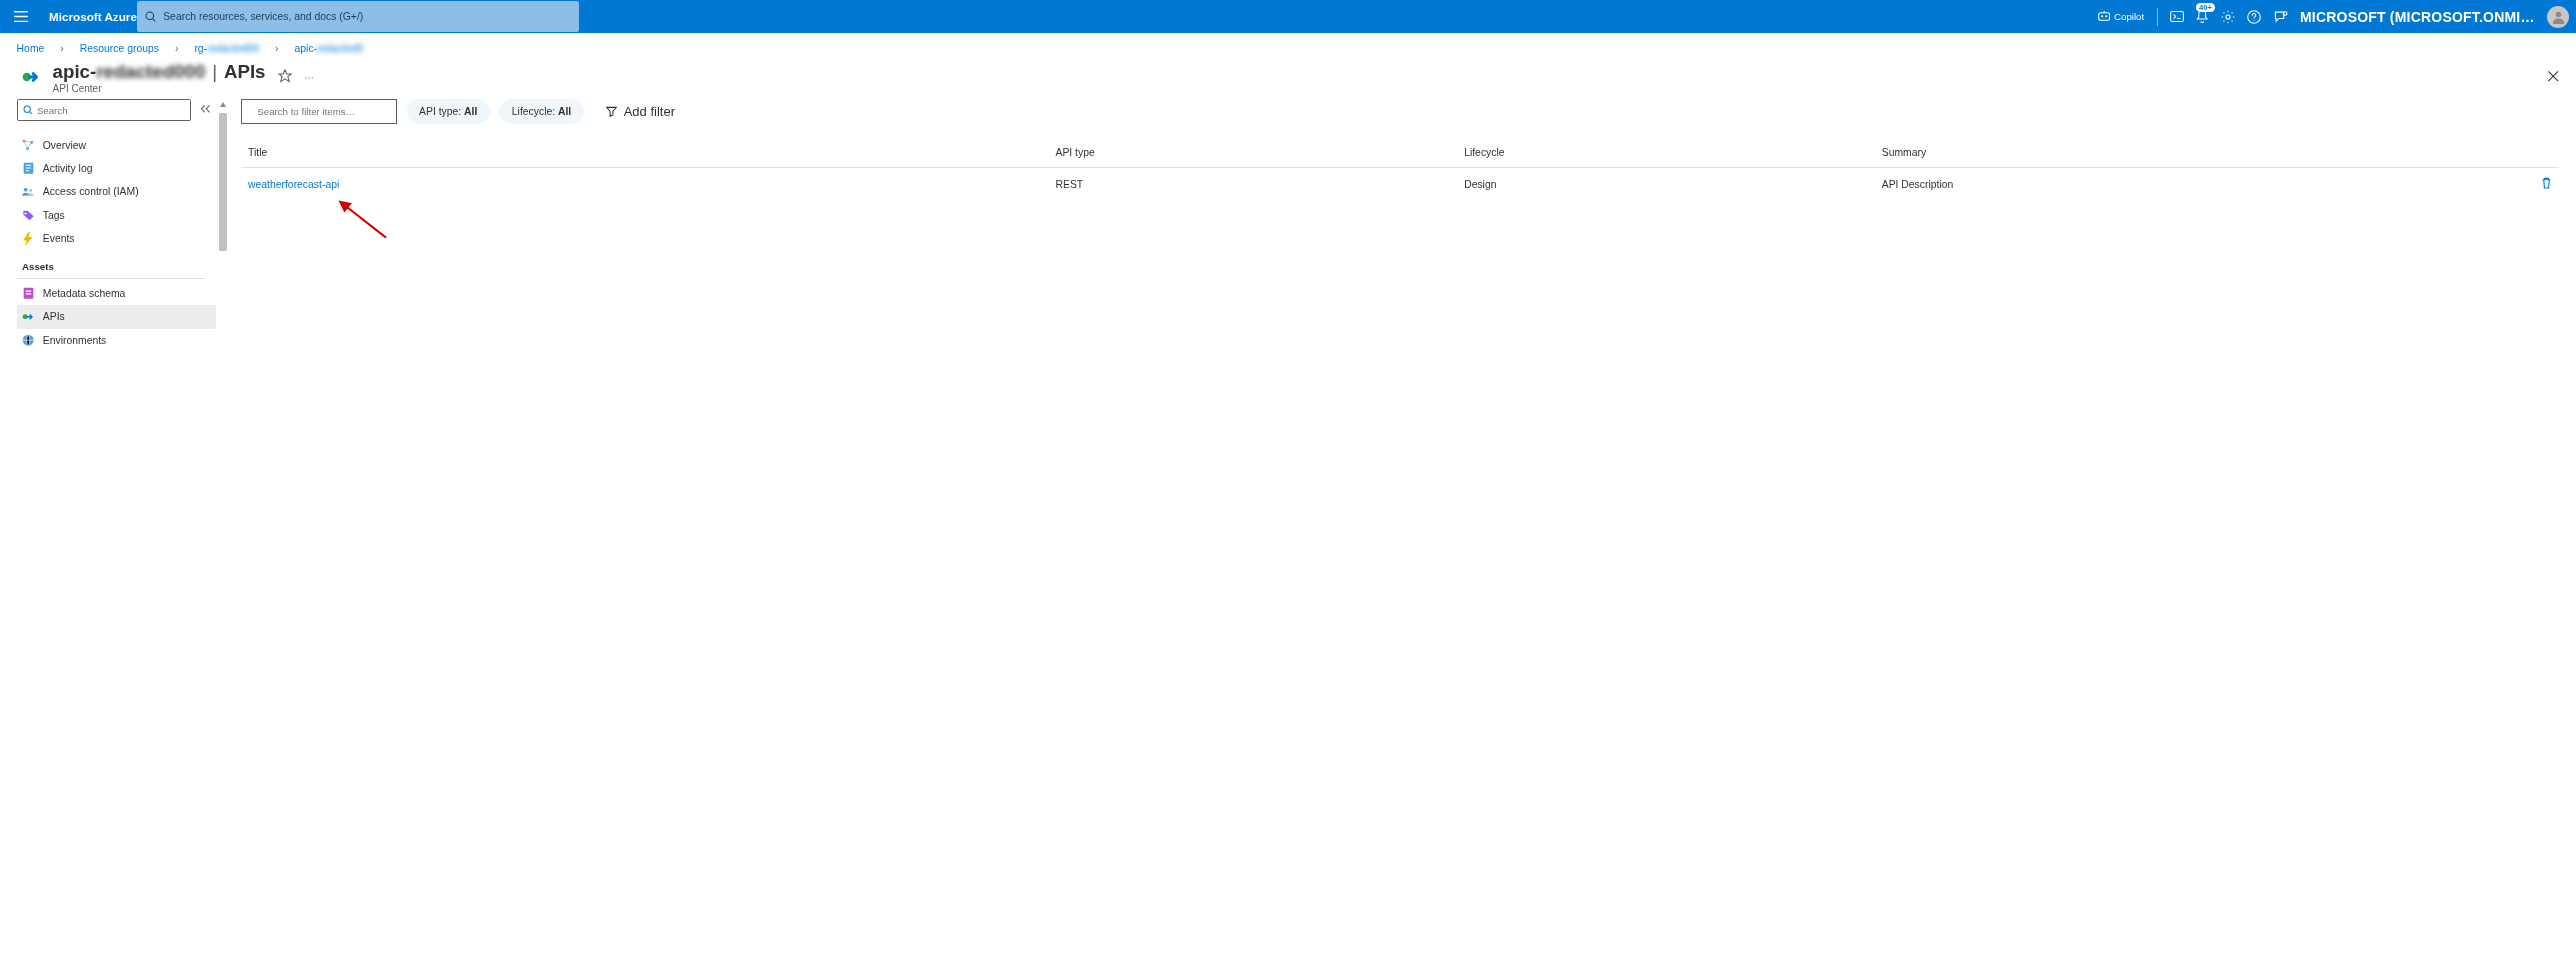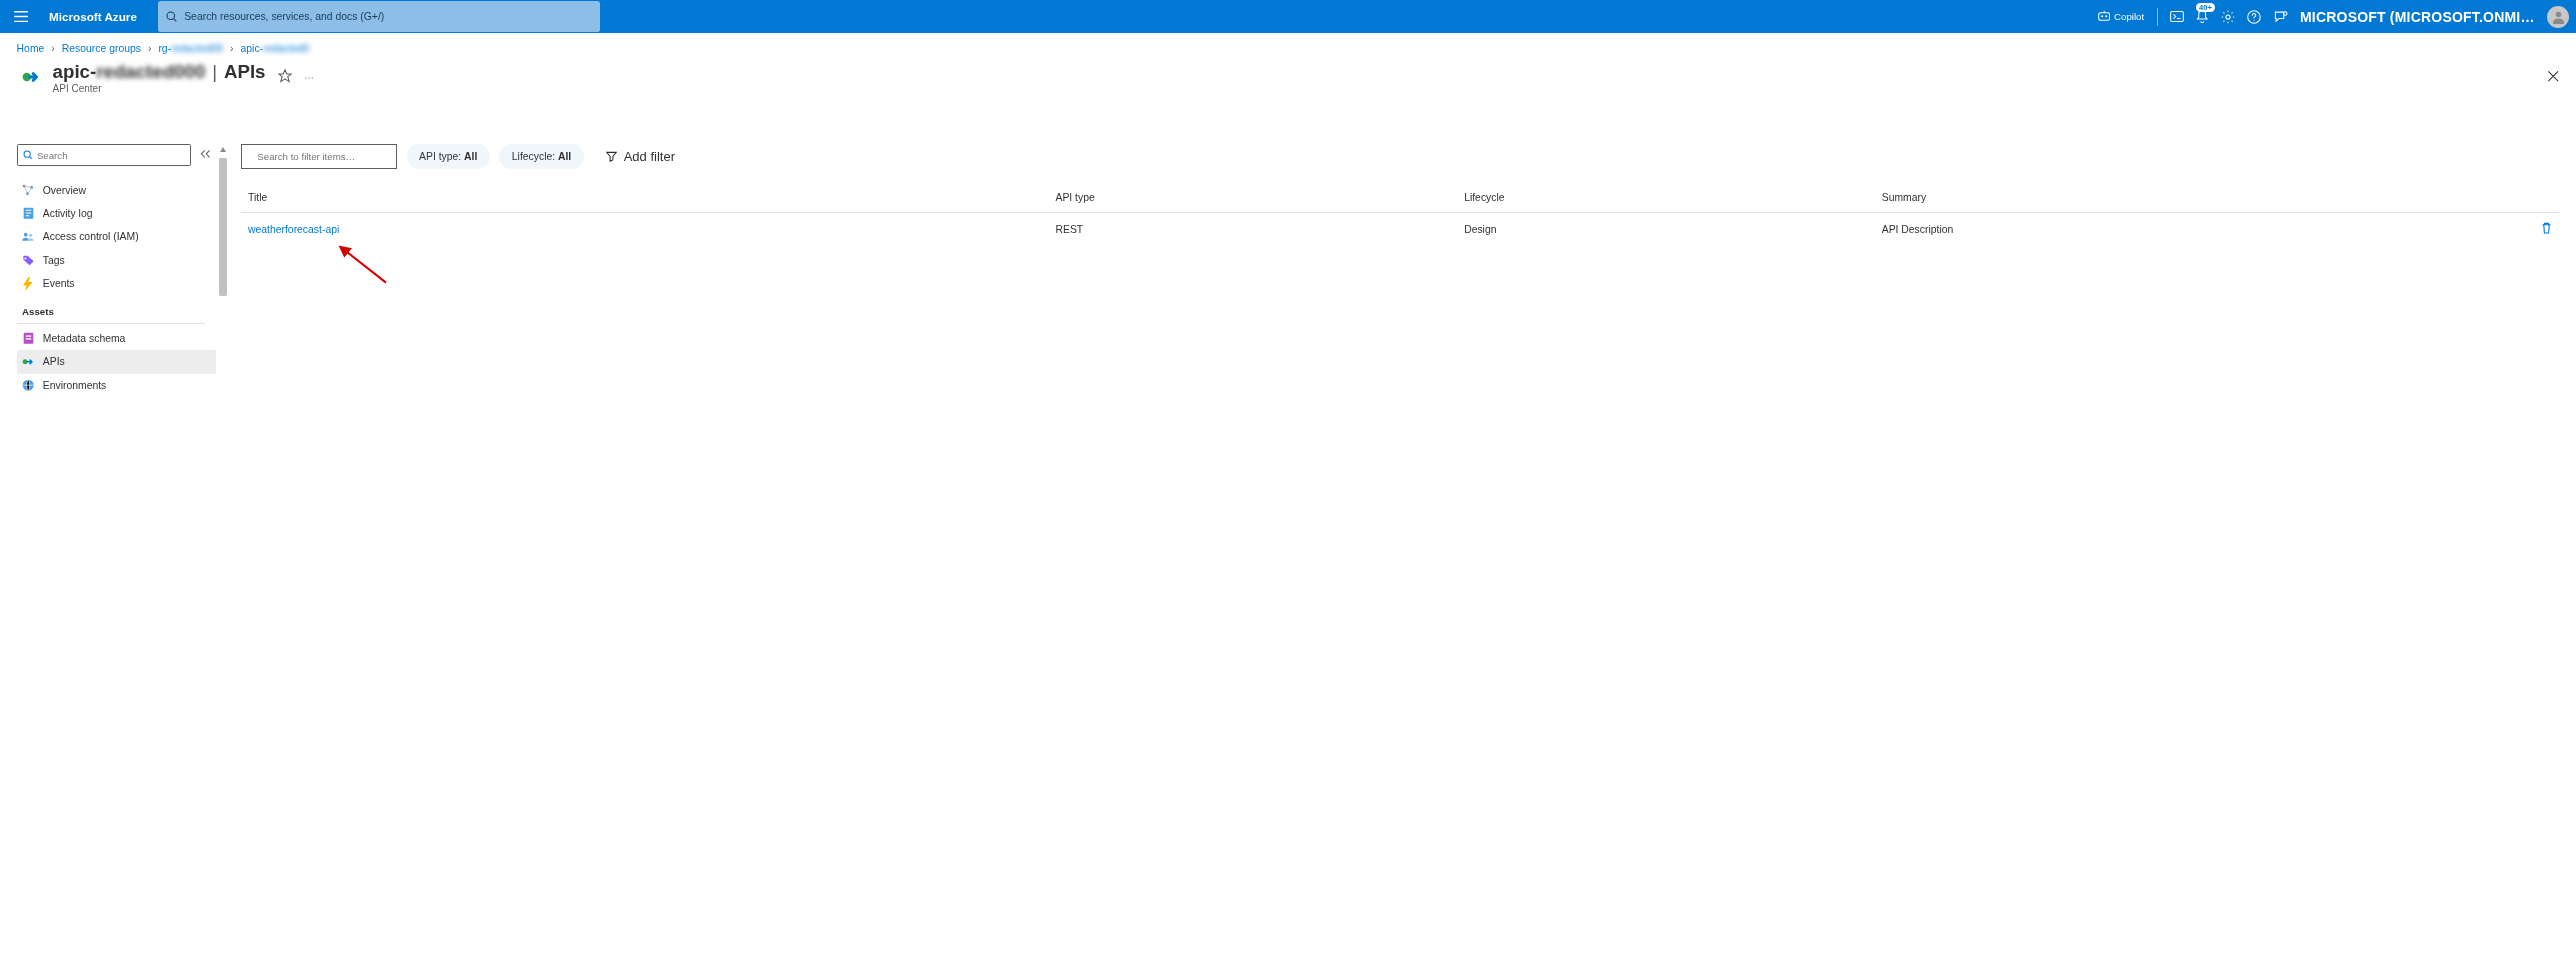--- a/index.html
+++ b/index.html
@@ -2,54 +2,54 @@
 <html style="font-size:11px"><head>
   <meta charset="utf-8">
   <style>
     * { box-sizing: border-box; margin: 0; padding: 0; }
     body { font-family: "Segoe UI", Arial, sans-serif; font-size: 9.7px; color: #323130; background: #fff; }
 
     
     .topbar { background: #0078d4; height: 33px; display: flex; align-items: center; color: #fff; padding: 0 7px; }
     .hamburger { width: 28px; display:flex; align-items:center; justify-content:center; }
     .hamburger svg { stroke:#fff; }
-    .brand { font-size: 11.7px; font-weight: 600; margin-left: 14px; margin-right: 21px; white-space: nowrap; }
+    .brand { font-size: 11.7px; font-weight: 600; margin-left: 14px; white-space: nowrap; }
     .searchbox { flex: 0 1 442px; background: #8cbee7; border-radius: 2.8px; height: 31px; display:flex; align-items:center; padding:0 8.3px; color:#1b1b1b; }
     .searchbox input { border:none; background:transparent; flex:1; font-size:10.4px; color:#1b3b5a; outline:none; }
     .searchbox input::placeholder { color:#1b3b5a; }
     .searchbox .sicon { color:#1b3b5a; margin-right:7px; display:flex; }
     .topbar-spacer { flex:1; }
     .topbar-right { display:flex; align-items:center; gap:12.4px; }
     .tb-item { display:flex; align-items:center; color:#fff; cursor:pointer; position:relative; }
     .tb-sep { width:0.7px; height:18px; background:rgba(255,255,255,0.5); }
     .badge { position:absolute; top:-7px; right:-7px; background:#fff; color:#0078d4; border-radius:6.2px; font-size:7.6px; padding:0 3.5px; font-weight:600; }
     .account { font-size:14px; font-weight:700; letter-spacing:0.2px; }
     .avatar { width:22px; height:22px; border-radius:50%; background:#c7c7c7; display:flex; align-items:center; justify-content:center; }
 
     
-    .breadcrumb { display:flex; align-items:center; gap:7px; padding:9.7px 16.6px 4.1px; font-size:10.4px; }
+    .breadcrumb { display:flex; align-items:center; gap:16px; padding:9.7px 16.6px 4.1px; font-size:10.4px; }
     .breadcrumb a { color:#0078d4; text-decoration:none; cursor:pointer; }
     .breadcrumb .sep { color:#605e5c; }
     .blur { filter: blur(2.8px); }
 
     
     .pageheader { display:flex; align-items:center; padding:2.8px 16.6px 5.5px; position:relative; }
     .service-icon { width:29px; height:29px; margin-right:7px; display:flex; align-items:center; justify-content:center; }
     .title-wrap { display:flex; flex-direction:column; }
     .title-line { display:flex; align-items:baseline; gap:4.1px; }
     .title-main { font-size:18.7px; font-weight:600; }
     .title-sep { font-size:18.7px; font-weight:300; color:#605e5c; margin:0 2.8px; }
     .title-sub { font-size:18.7px; font-weight:600; }
     .subtitle { font-size:10px; color:#605e5c; }
     .fav-star { margin-left:12.4px; color:#605e5c; cursor:pointer; }
     .more-dots { margin-left:12.4px; color:#605e5c; cursor:pointer; letter-spacing:1.4px; }
     .close-x { margin-left:auto; cursor:pointer; color:#323130; }
 
     
-    .body { display:flex;margin-top:45px; }
+    .body { display:flex; }
 
     
     .sidebar { width:216px; flex-shrink:0; padding:0 5.5px 14px 16.6px; }
     .side-search { display:flex; align-items:center; border:0.7px solid #605e5c; border-radius:1.4px; height:22px; padding:0 5.5px; width:180px; }
     .side-search input { border:none; outline:none; flex:1; font-size:9.7px; }
     .side-search-row { display:flex; align-items:center; gap:8.3px; }
     .collapse-chevrons { color:#605e5c; cursor:pointer; }
     .nav-item { display:flex; align-items:center; gap:8.3px; padding:5.5px 5.5px; font-size:10.4px; cursor:pointer; border-radius:1.4px; }
     .nav-item.active { background:#ededed; }
     .nav-section { font-size:9.7px; font-weight:600; color:#323130; padding:11px 5.5px 5.5px; border-bottom:0.7px solid #e1dfdd; margin-bottom:2.8px; width:188px; }

